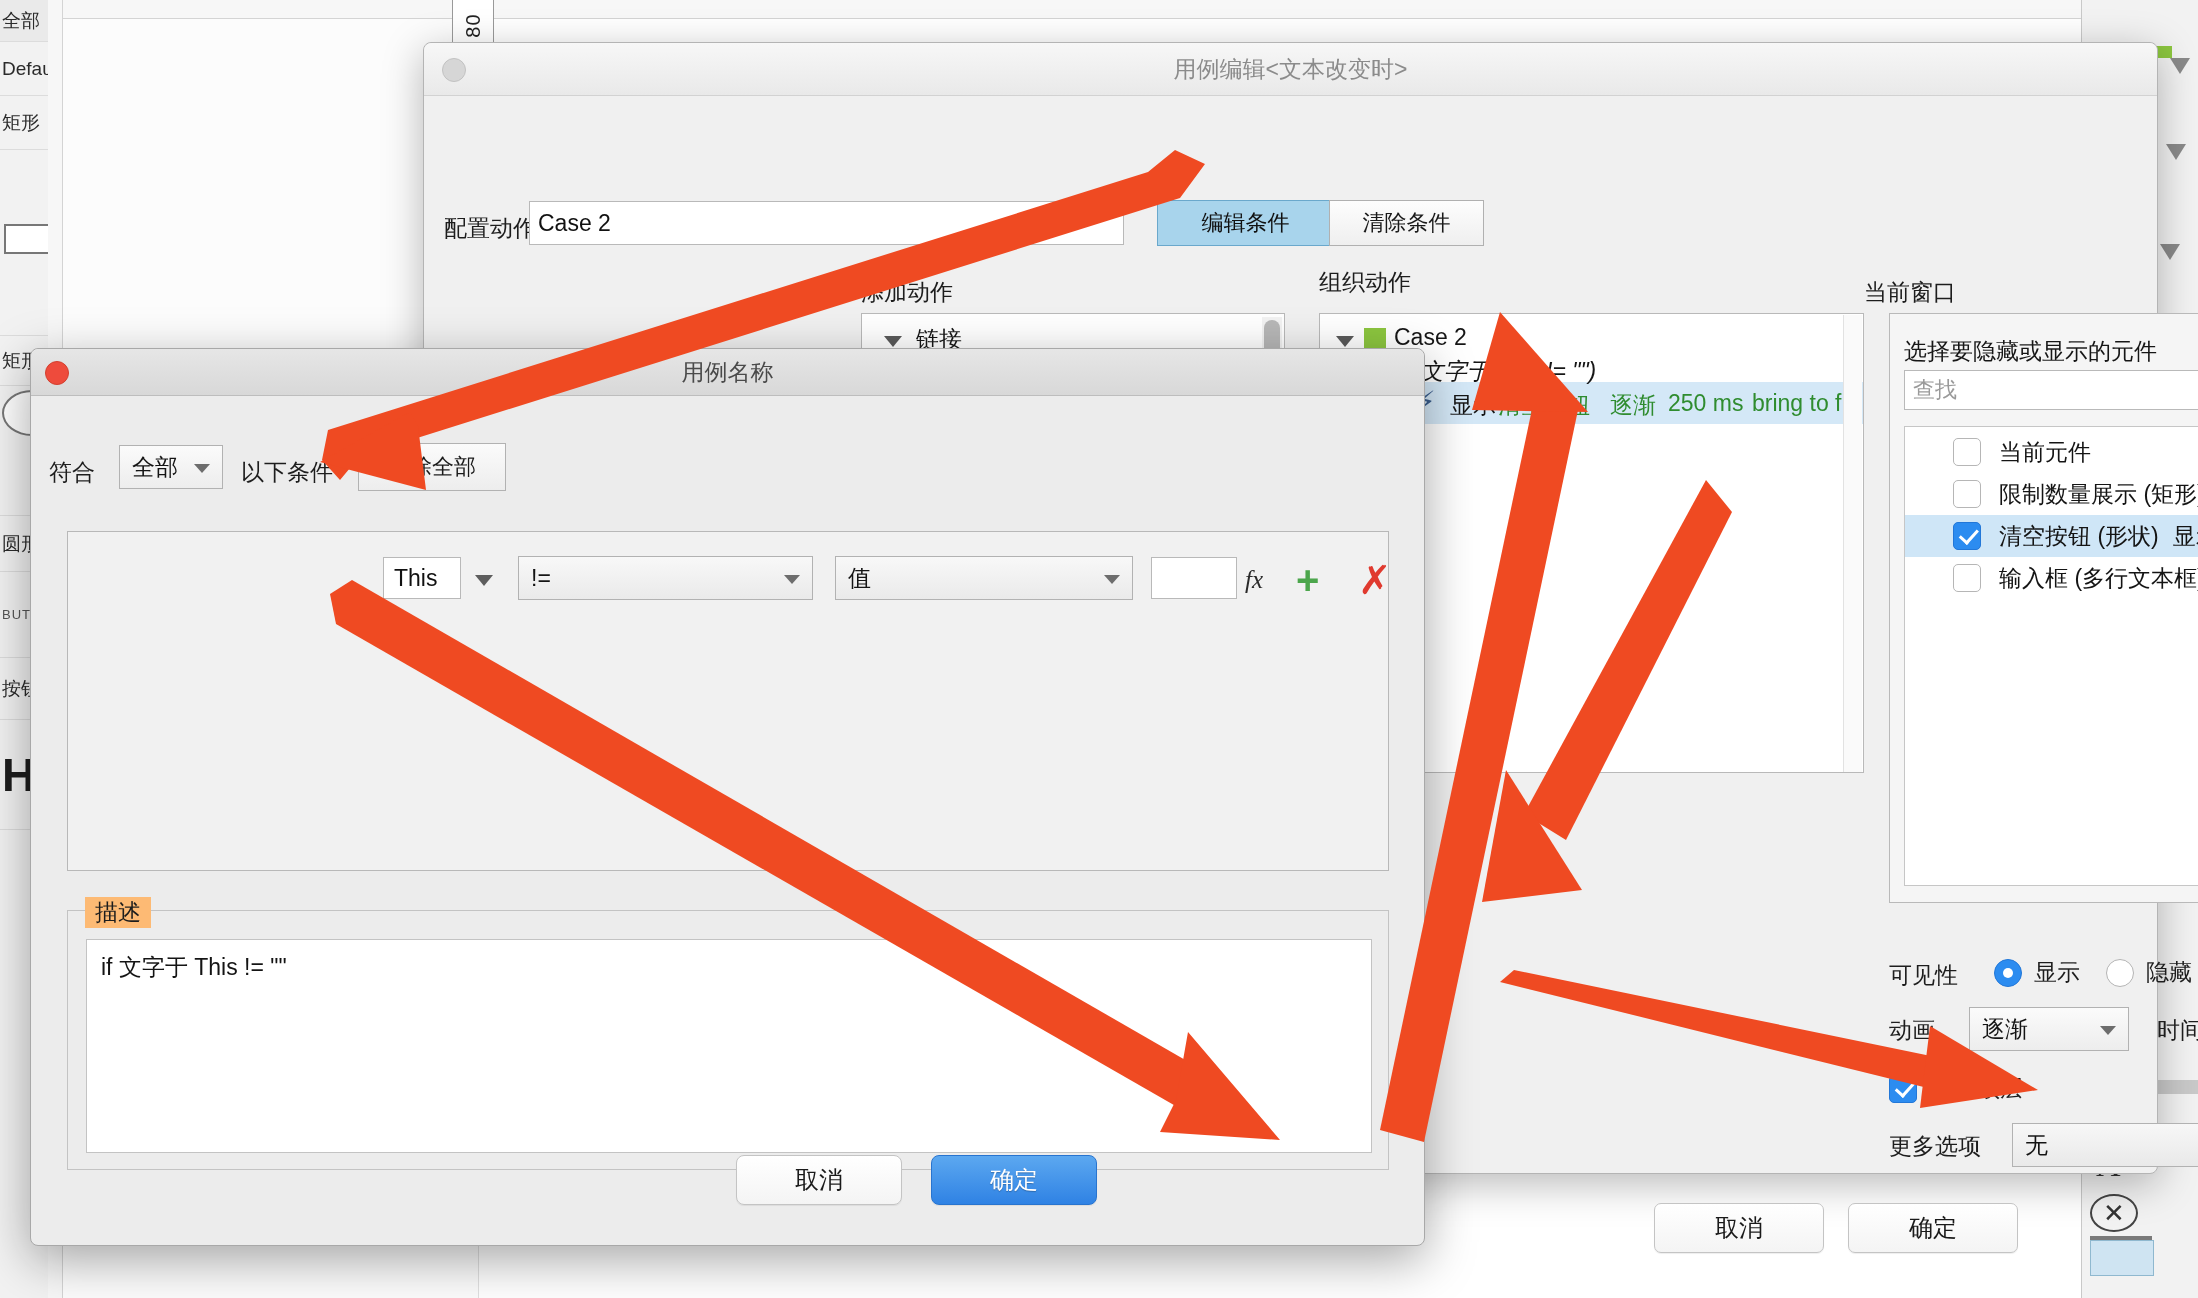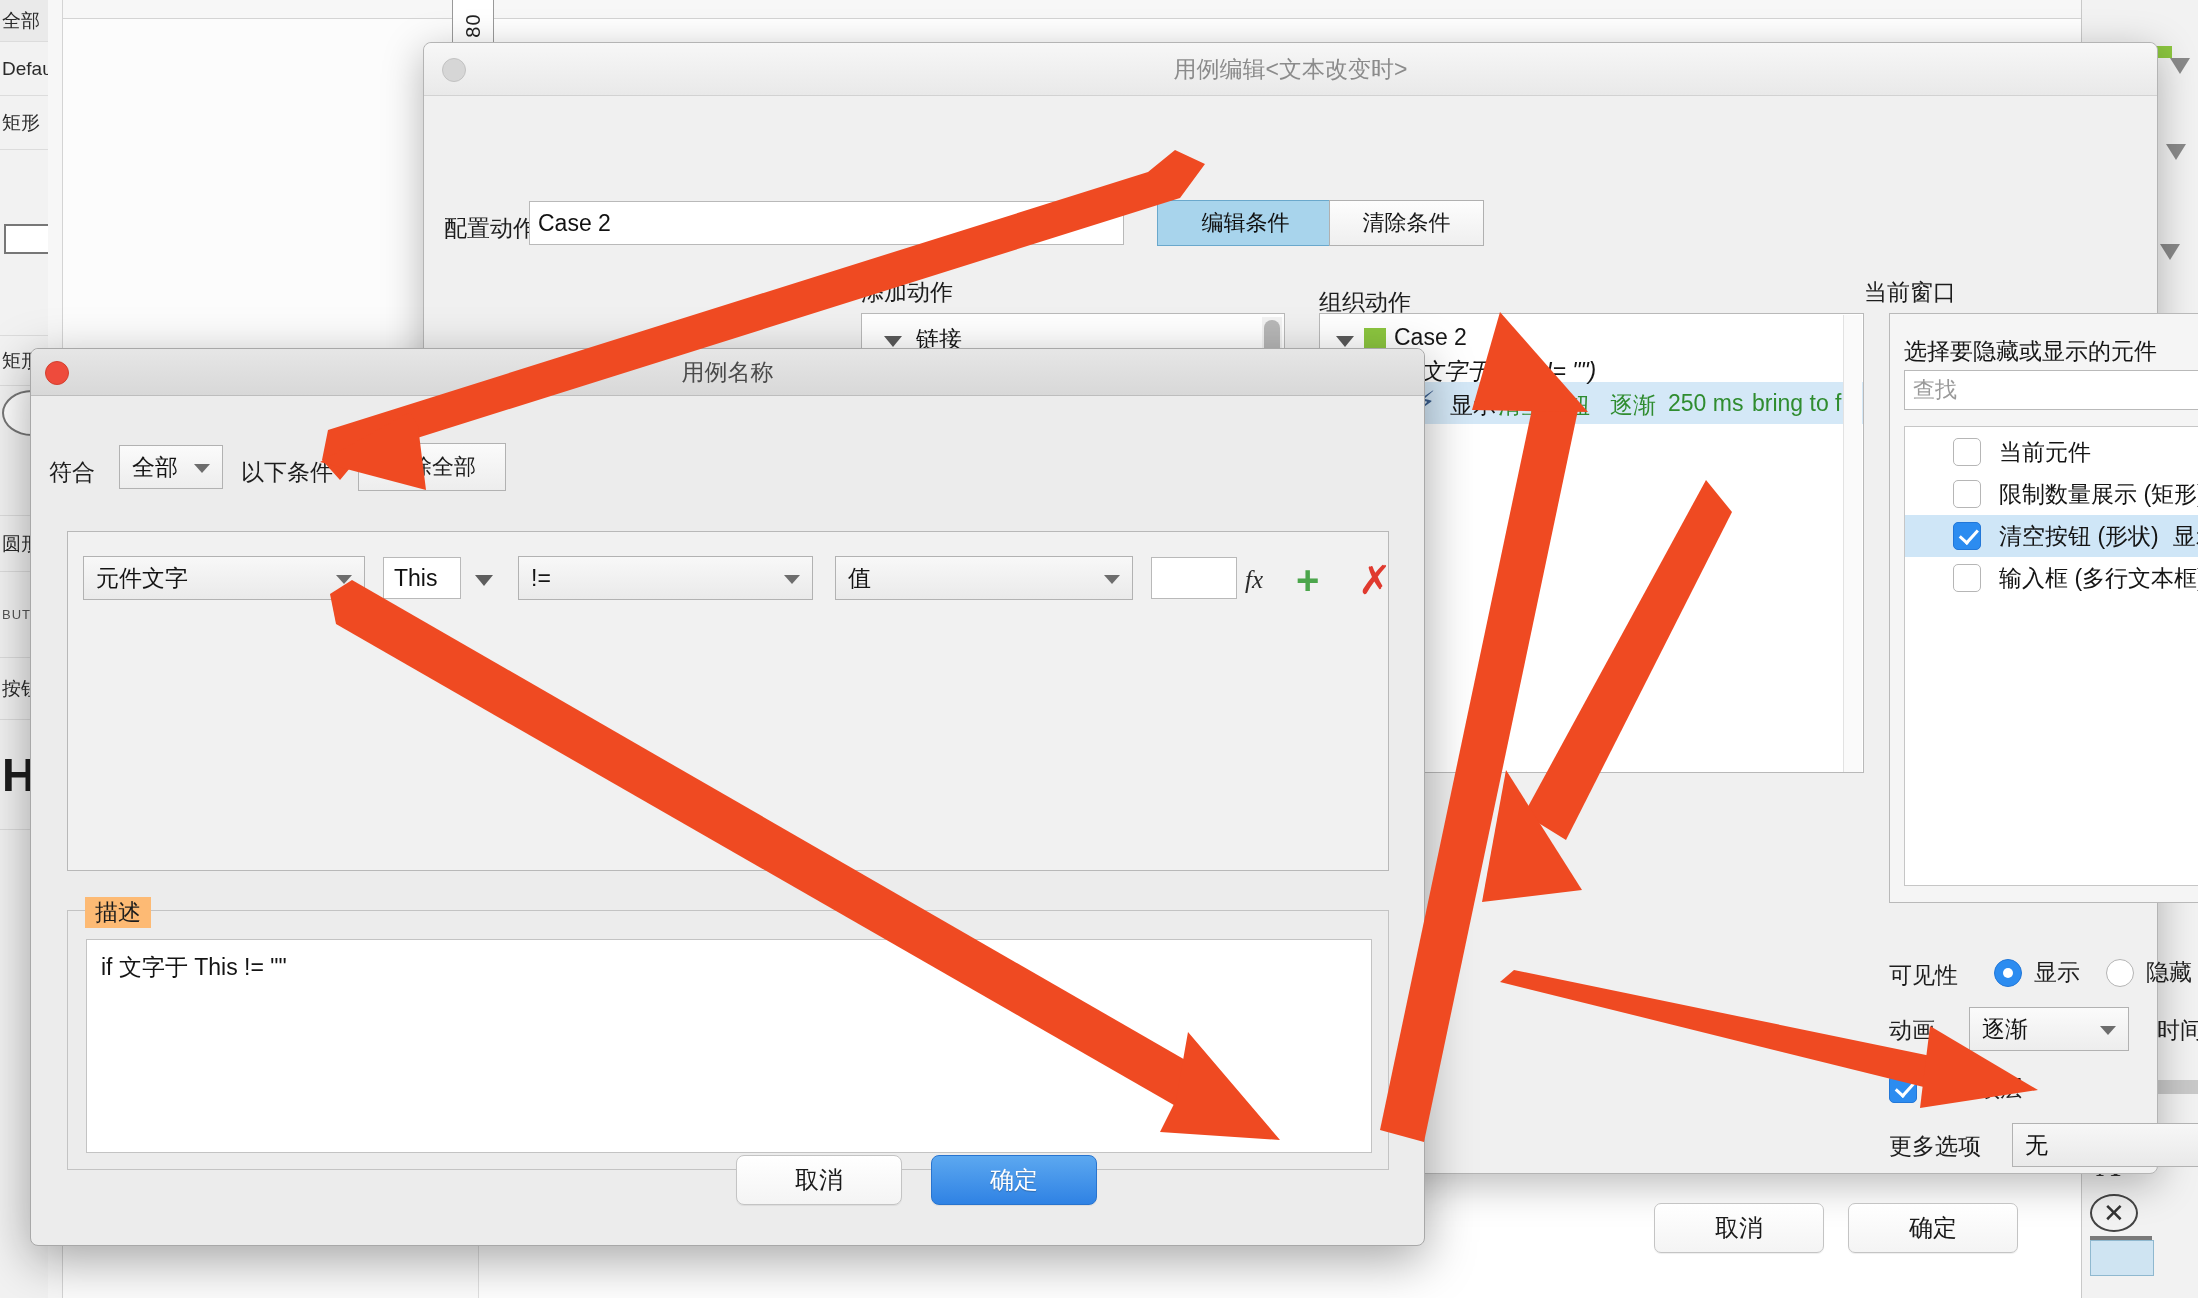--- a/index.html
+++ b/index.html
@@ -82,21 +82,21 @@
   }
   .btn-lt{
     position:absolute;height:46px;box-sizing:border-box;border:1px solid #b0b0b0;
     display:flex;align-items:center;justify-content:center;font-size:22px;color:#1a1a1a;
     background:linear-gradient(#fdfdfd,#efefef);
   }
   #btn-edit-cond{left:733px;top:105px;width:177px;background:#a8d4ec;border:1px solid #6aa8cc;color:#111;}
   #btn-clear-cond{left:905px;top:105px;width:155px;}
 
   #h-add{left:437px;top:182px;}
-  #h-org{left:895px;top:192px;}
+  #h-org{left:895px;top:172px;}
   #h-cfg{left:1440px;top:182px;}
 
   
   #add-tree{
     left:437px;top:218px;width:424px;height:460px;background:#fff;
     border:1px solid #b9b9b9;box-sizing:border-box;overflow:hidden;
   }
   .tnode{position:absolute;font-size:23px;color:#161616;white-space:nowrap;}
   .tri-d{position:absolute;width:0;height:0;border-left:9px solid transparent;border-right:9px solid transparent;border-top:11px solid #5a5a5a;}
   #add-scroll{position:absolute;right:2px;top:3px;width:20px;height:454px;background:#f2f2f2;}
@@ -426,24 +426,20 @@
     <div class="abs lbl" id="fc-label">符合</div>
     <div class="sel-box" id="fc-all">
       <span>全部</span>
       <span class="sel-arrow"></span>
     </div>
     <div class="abs lbl" id="fc-below">以下条件</div>
     <div class="abs" id="fc-clear">清除全部</div>
 
     <div class="abs" id="cond-area">
       <div id="cond-row">
-        <div class="sel-box" style="left:0;top:0;width:282px;background:linear-gradient(#f8f8f8,#eaeaea);">
-          <span>元件文字</span>
-          <span class="sel-arrow"></span>
-        </div>
         <div class="txt-box" style="left:300px;top:1px;width:78px;">
           <span>This</span>
         </div>
         <span class="abs" style="left:392px;top:19px;width:0;height:0;border-left:9px solid transparent;border-right:9px solid transparent;border-top:11px solid #5e5e5e;"></span>
         <div class="sel-box" style="left:435px;top:0;width:295px;background:linear-gradient(#f8f8f8,#eaeaea);">
           <span>!=</span>
           <span class="sel-arrow"></span>
         </div>
         <div class="sel-box" style="left:752px;top:0;width:298px;background:linear-gradient(#f8f8f8,#eaeaea);">
           <span>值</span>

